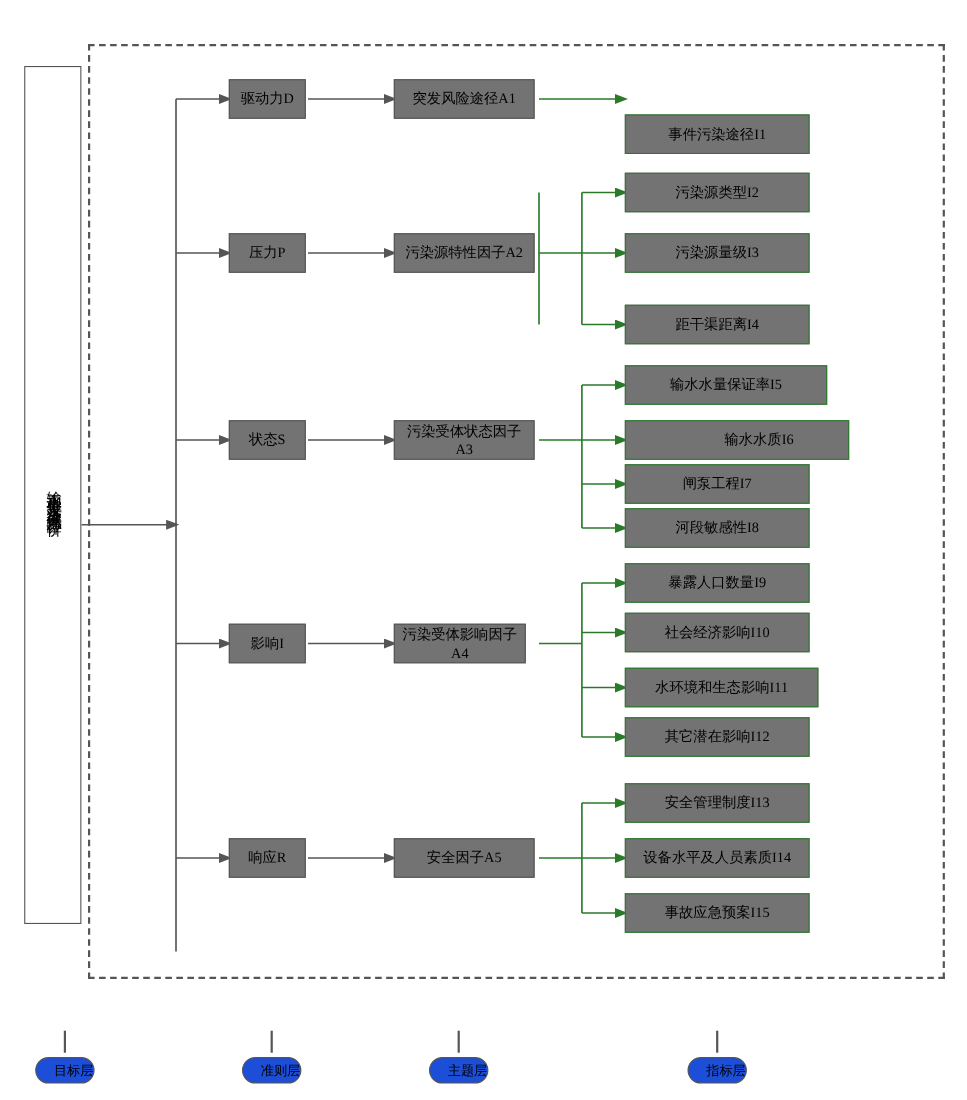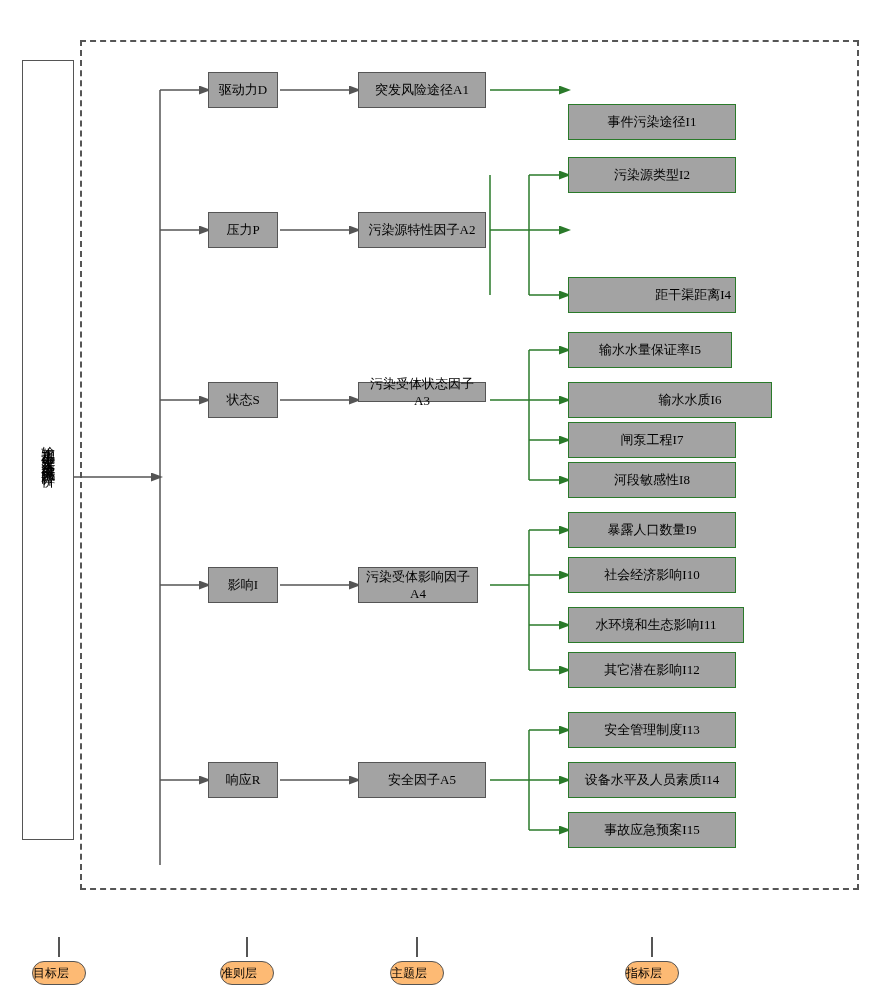--- a/index.html
+++ b/index.html
@@ -65,21 +65,21 @@
       width: 100%;
       height: 100%;
       pointer-events: none;
       z-index: 1;
     }
 
     
     .node-box {
       position: absolute;
       border: 1.5px solid #555;
-      background: #a3a3a3;
+      background: #737373;
       display: flex;
       align-items: center;
       justify-content: center;
       text-align: center;
       z-index: 5;
       padding: 2px 4px;
     }
 
     .node-box.green-border {
       border-color: #2a7a2a;
@@ -97,22 +97,22 @@
       z-index: 10;
     }
 
     .bottom-label .circle {
       width: 54px;
       height: 24px;
       border: 1.5px solid #555;
       border-radius: 12px;
       display: flex;
       align-items: center;
-      justify-content: flex-start;
-      background: #fdba74;
+      justify-content: flex-end;
+      background: #1d4ed8;
       margin-top: 4px;
       font-size: 12px;
     }
 
     .bottom-label .line-up {
       width: 1.5px;
       height: 20px;
       background: #555;
     }
   </style>
@@ -219,46 +219,49 @@
   </div>
 
   <div class="node-box" style="left:348px; top:62px; width:128px; height:36px;">
     <span>突发风险途径A1</span>
   </div>
 
   <div class="node-box" style="left:348px; top:202px; width:128px; height:36px;">
     <span>污染源特性因子A2</span>
   </div>
 
-  <div class="node-box" style="left:348px; top:372px; width:128px; height:20px;">
+  <div class="node-box" style="left:348px; top:372px; width:128px; height:36px;">
     <span>污染受体状态因子A3</span>
   </div>
 
   <div class="node-box" style="left:348px; top:557px; width:120px; height:36px;">
     <span>污染受体影响因子A4</span>
   </div>
 
   <div class="node-box" style="left:348px; top:752px; width:128px; height:36px;">
     <span>安全因子A5</span>
   </div>
 
   <div class="node-box green-border" style="left:558px; top:62px; width:168px; height:36px;margin-top:32px;">
     <span>事件污染途径I1</span>
   </div>
 
   <div class="node-box green-border" style="left:558px; top:147px; width:168px; height:36px;">
     <span>污染源类型I2</span>
   </div>
 
-
-  <div class="node-box green-border" style="left:558px; top:267px; width:168px; height:36px;justify-content:flex-end;">
+  <div class="node-box green-border" style="left:558px; top:202px; width:168px; height:36px;">
+    <span>污染源量级I3</span>
+  </div>
+
+  <div class="node-box green-border" style="left:558px; top:267px; width:168px; height:36px;">
     <span>距干渠距离I4</span>
   </div>
 
-  <div class="node-box green-border" style="left:558px; top:322px; width:164px; height:36px;">
+  <div class="node-box green-border" style="left:558px; top:322px; width:184px; height:36px;">
     <span>输水水量保证率I5</span>
   </div>
 
   <div class="node-box green-border" style="left:558px; top:372px; width:204px; height:36px;padding-left:44px;">
     <span>输水水质I6</span>
   </div>
 
   <div class="node-box green-border" style="left:558px; top:412px; width:168px; height:36px;">
     <span>闸泵工程I7</span>
   </div>

